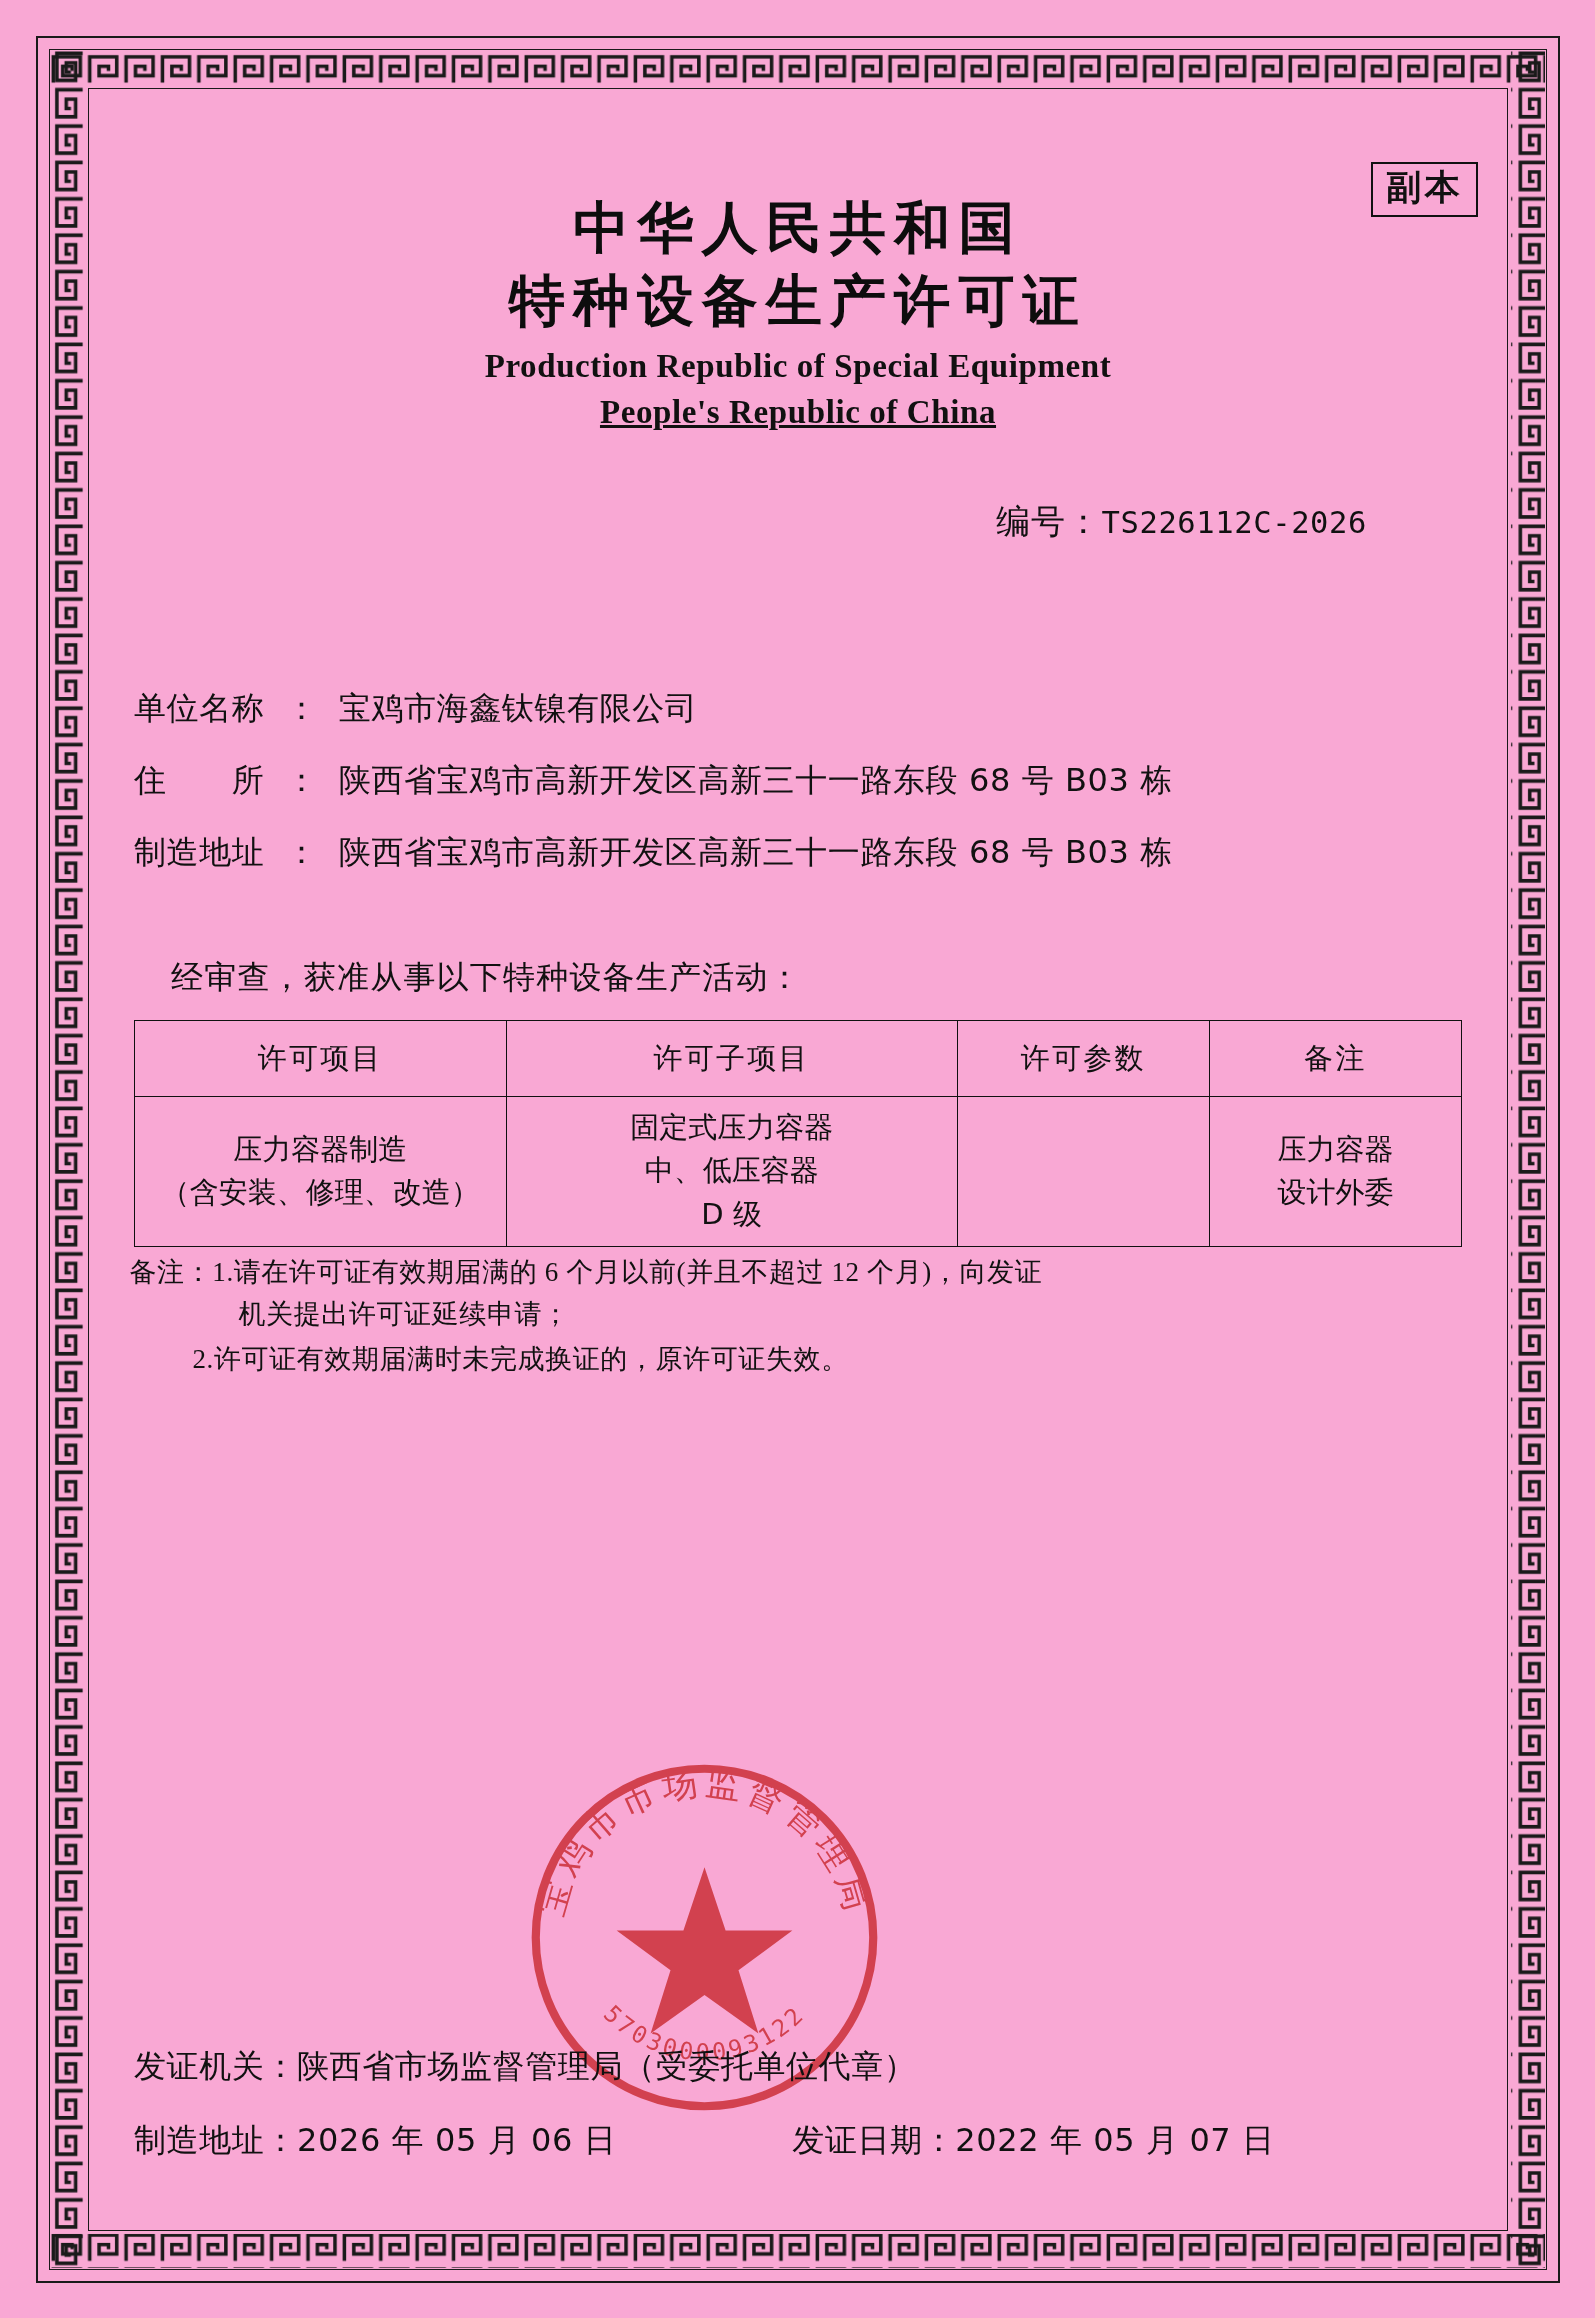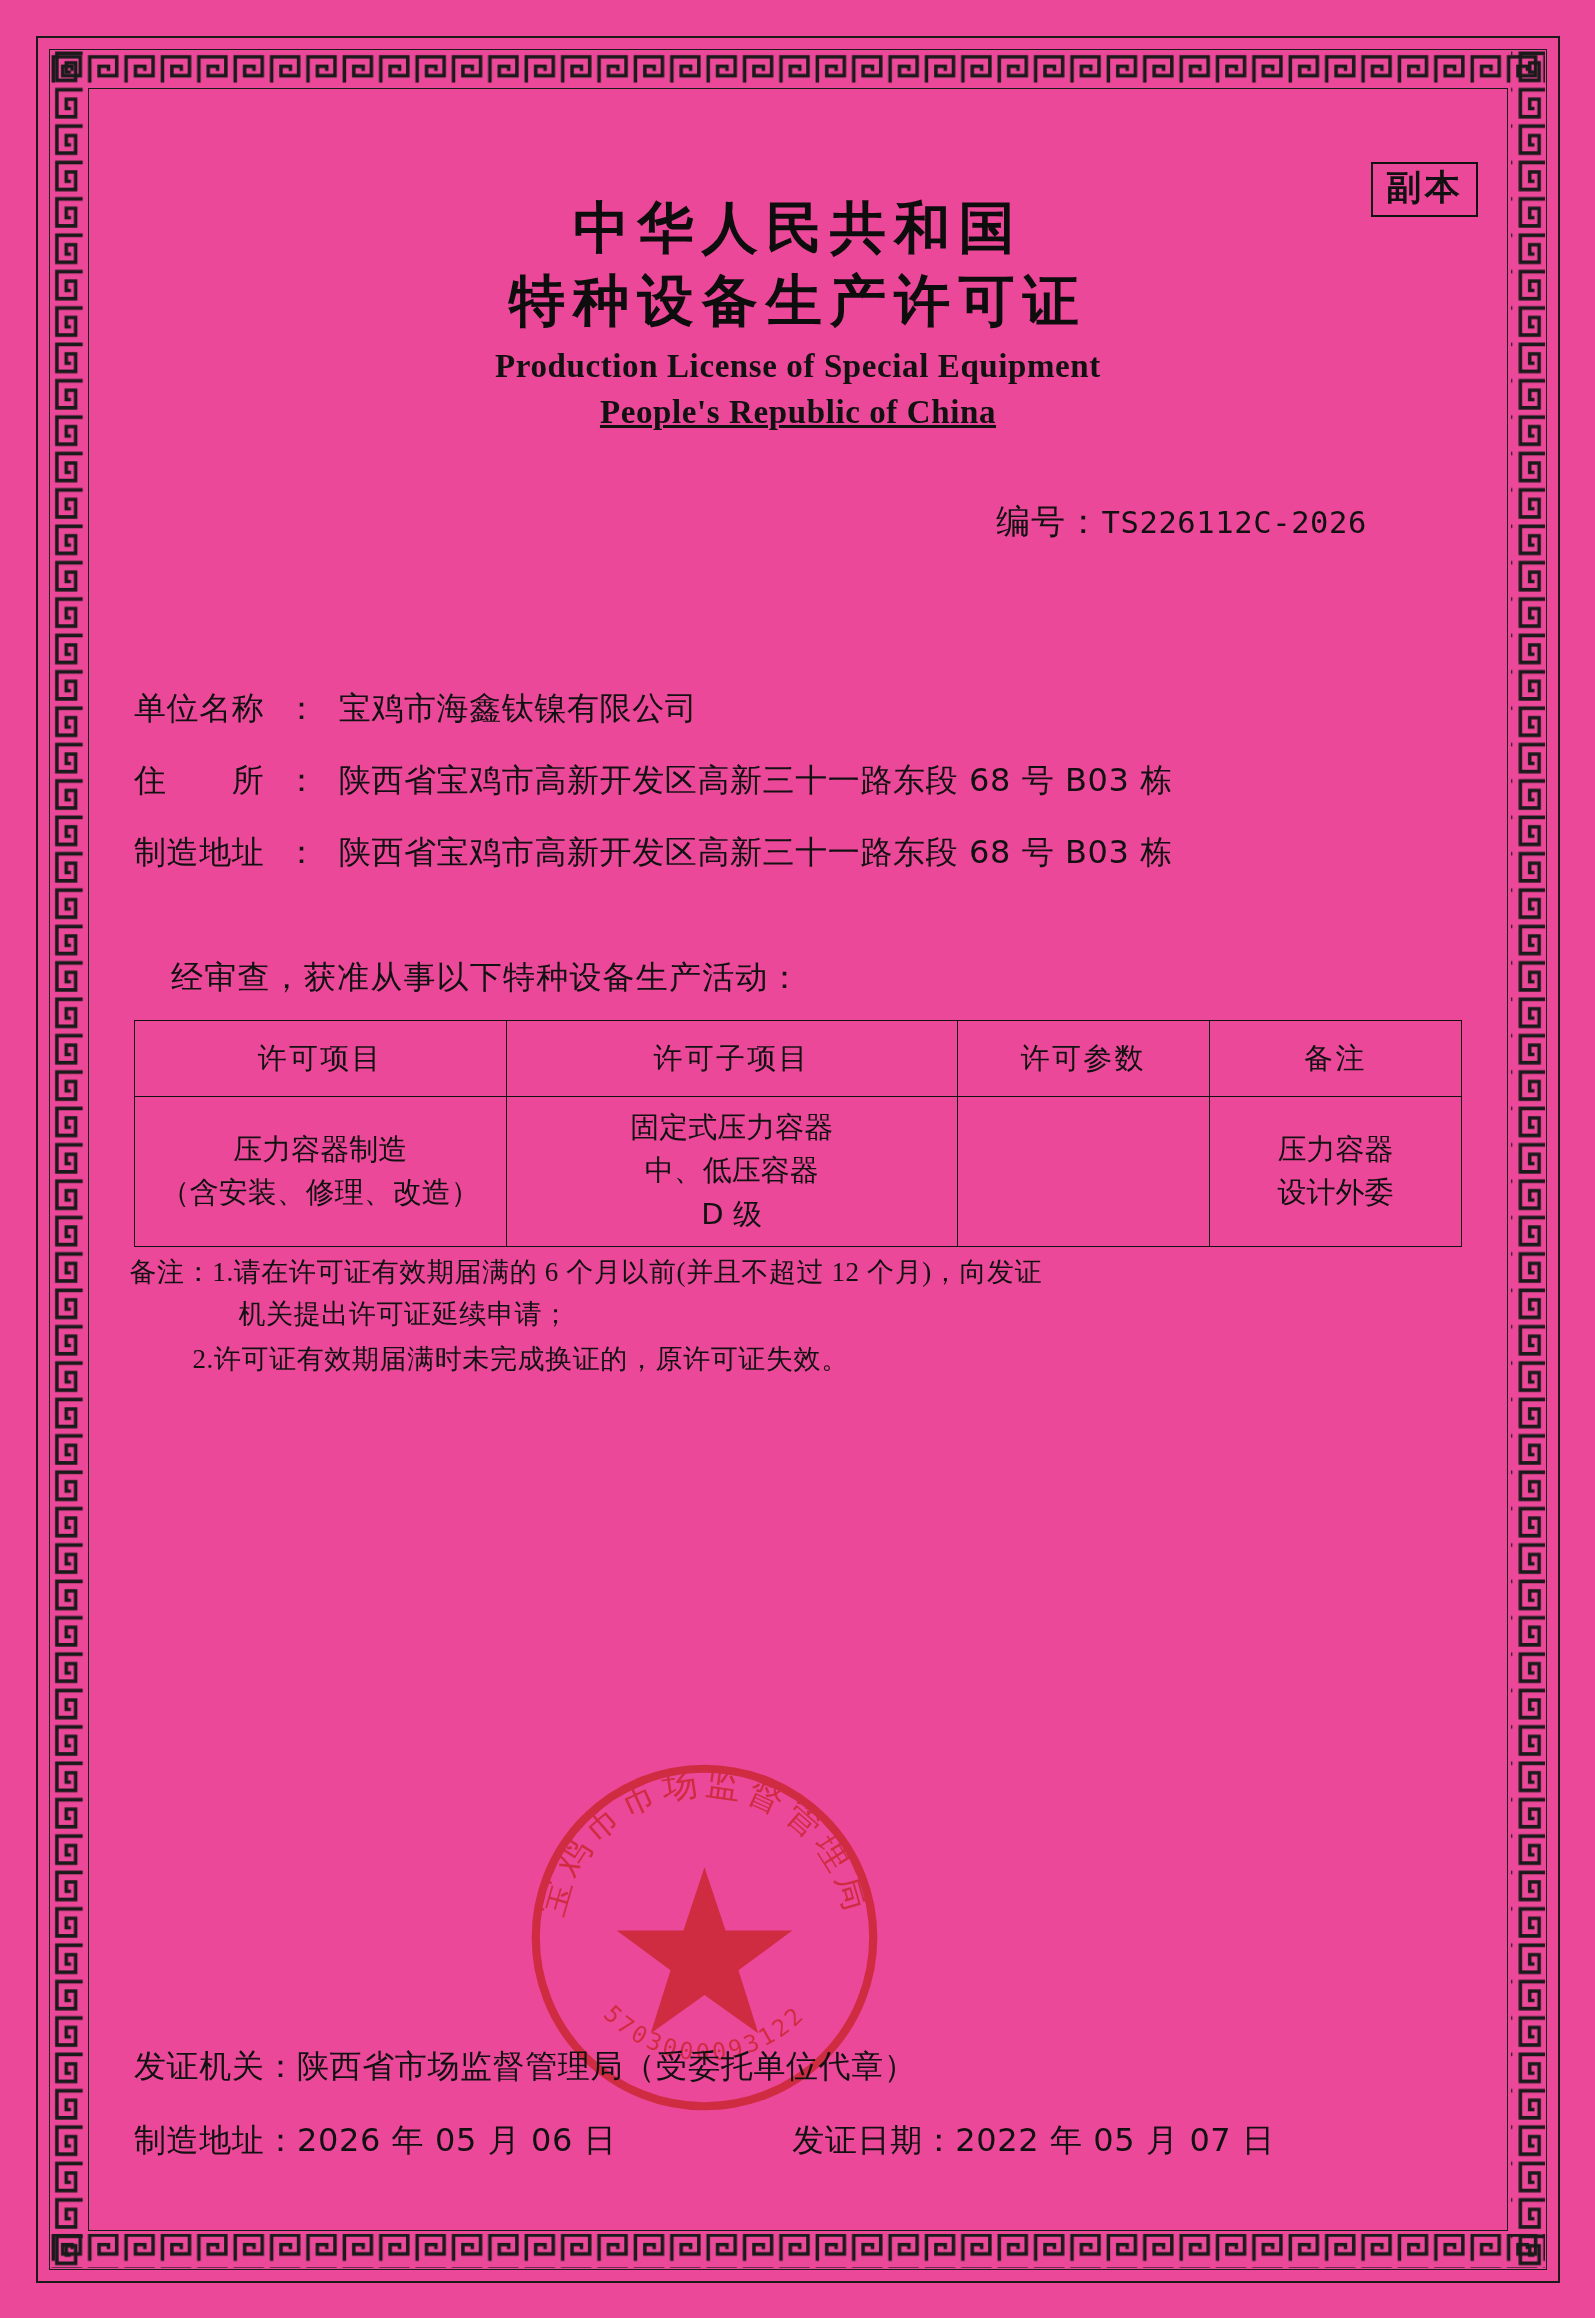--- a/index.html
+++ b/index.html
@@ -13,21 +13,21 @@
     font-family: "Liberation Serif", "DejaVu Serif", serif;
     color: #111111;
     position: relative;
     overflow: hidden;
   }
 
   
   .page {
     position: absolute;
     inset: 0;
-    background: #ec4899;
+    background: #f9a8d4;
   }
 
   .border-outer {
     position: absolute;
     left: 36px;
     top: 36px;
     right: 36px;
     bottom: 36px;
     border: 2.9px solid #1a1a1a;
   }
@@ -262,21 +262,21 @@
 
   <div class="border-inner"></div>
 
   <div class="content">
 
     <div class="fuben">副本</div>
 
     <div class="title-block">
       <div class="title-cn1">中华人民共和国</div>
       <div class="title-cn2">特种设备生产许可证</div>
-      <div class="title-en1">Production License of Special Equipment</div>
+      <div class="title-en1">Production Republic of Special Equipment</div>
       <div class="title-en2">People's Republic of China</div>
     </div>
 
     <div class="serial">
       <span>编号：</span><span class="sn">TS226112C-2026</span>
     </div>
 
     <div class="fields">
       <div class="field-row">
         <span class="field-label">单位名称</span>

